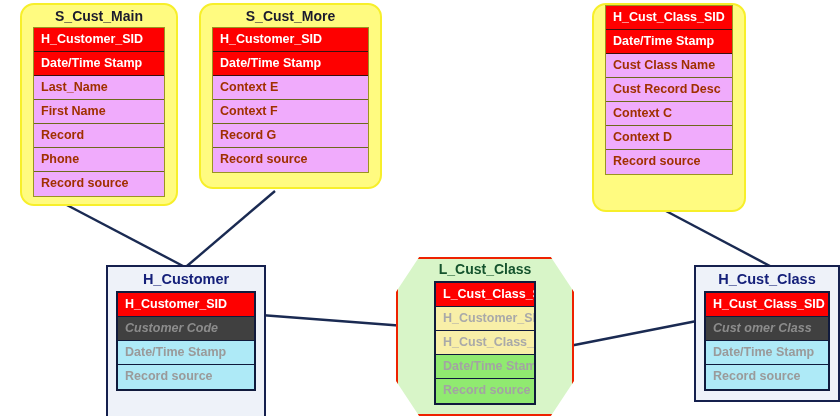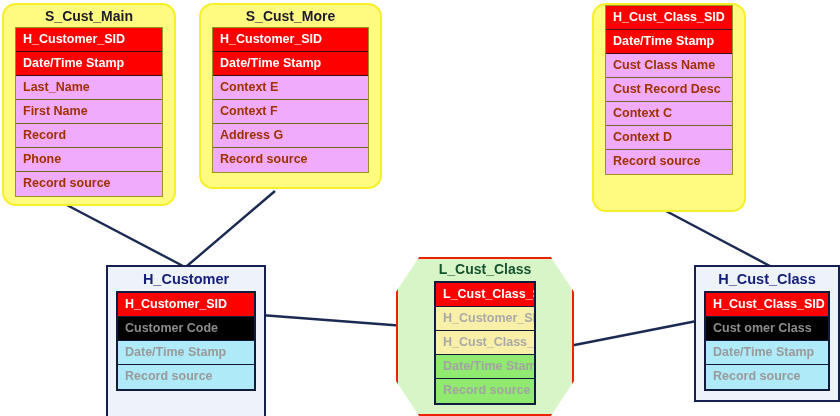--- a/index.html
+++ b/index.html
@@ -89,22 +89,23 @@
     padding-bottom: 4px;
   }
   .hub-table {
     margin: 0 8px 8px 8px;
     border: 2px solid #101a3c;
     box-sizing: border-box;
   }
   .hub-table .row { border-bottom: 1px solid #101a3c; }
   .hub-table .row:last-child { border-bottom: none; }
   .row.bk {
-    background: #000000;
+    background: #404040;
     color: #8c8c8c;
+    font-style: italic;
     font-weight: bold;
   }
   .row.meta {
     background: #aeeaf7;
     color: #9a9a9a;
     font-weight: bold;
   }
 
   
   .link {
@@ -156,41 +157,41 @@
 <div id="canvas">
 
   <svg id="edges" viewBox="0 0 840 416" width="840" height="416">
     <line x1="63" y1="203" x2="183" y2="266" stroke="#1a2a52" stroke-width="2.4"></line>
     <line x1="275" y1="191" x2="187" y2="266" stroke="#1a2a52" stroke-width="2.4"></line>
     <line x1="666" y1="211" x2="770" y2="266" stroke="#1a2a52" stroke-width="2.4"></line>
     <line x1="248" y1="314" x2="418" y2="327" stroke="#1a2a52" stroke-width="2.6"></line>
     <line x1="549" y1="350" x2="712" y2="318" stroke="#1a2a52" stroke-width="2.6"></line>
   </svg>
 
-  <div class="sat" style="left:2px; top:3px; width:174px; height:203px;">
+  <div class="sat" style="left:20px; top:3px; width:158px; height:203px;">
     <div class="sat-title">S_Cust_Main</div>
     <div class="sat-table">
       <div class="row key">H_Customer_SID</div>
       <div class="row key">Date/Time Stamp</div>
       <div class="row attr">Last_Name</div>
       <div class="row attr">First Name</div>
       <div class="row attr">Record</div>
       <div class="row attr">Phone</div>
       <div class="row attr">Record source</div>
     </div>
   </div>
 
   <div class="sat" style="left:199px; top:3px; width:183px; height:186px;">
     <div class="sat-title">S_Cust_More</div>
     <div class="sat-table">
       <div class="row key">H_Customer_SID</div>
       <div class="row key">Date/Time Stamp</div>
       <div class="row attr">Context E</div>
       <div class="row attr">Context F</div>
-      <div class="row attr">Address G</div>
+      <div class="row attr">Record G</div>
       <div class="row attr">Record source</div>
     </div>
   </div>
 
   <div class="sat" style="left:592px; top:3px; width:154px; height:209px;">
     <div class="sat-table">
       <div class="row key">H_Cust_Class_SID</div>
       <div class="row key">Date/Time Stamp</div>
       <div class="row attr">Cust Class Name</div>
       <div class="row attr">Cust Record Desc</div>

